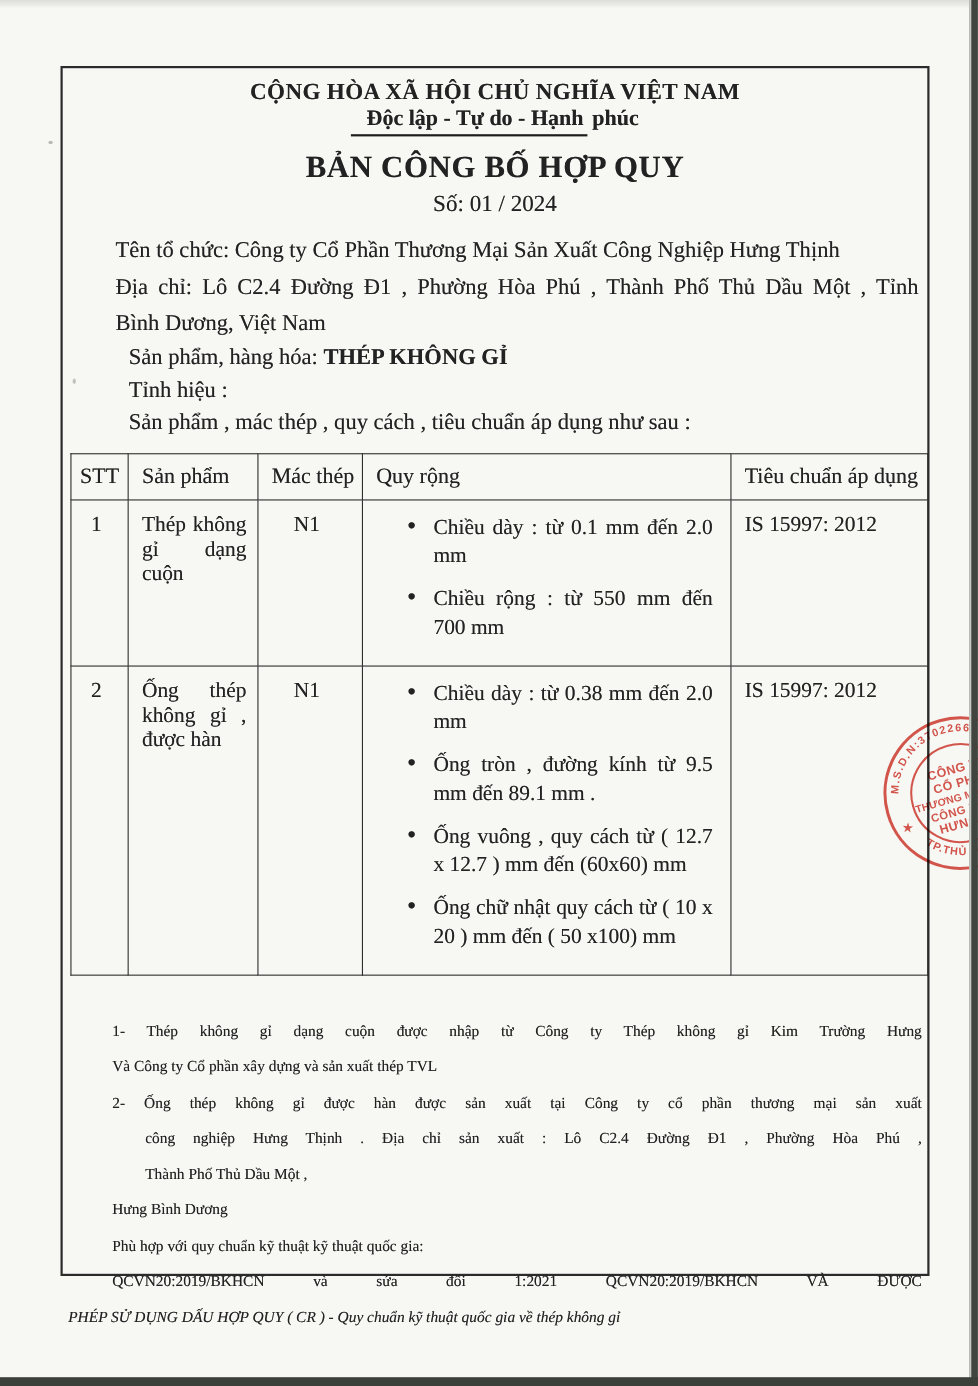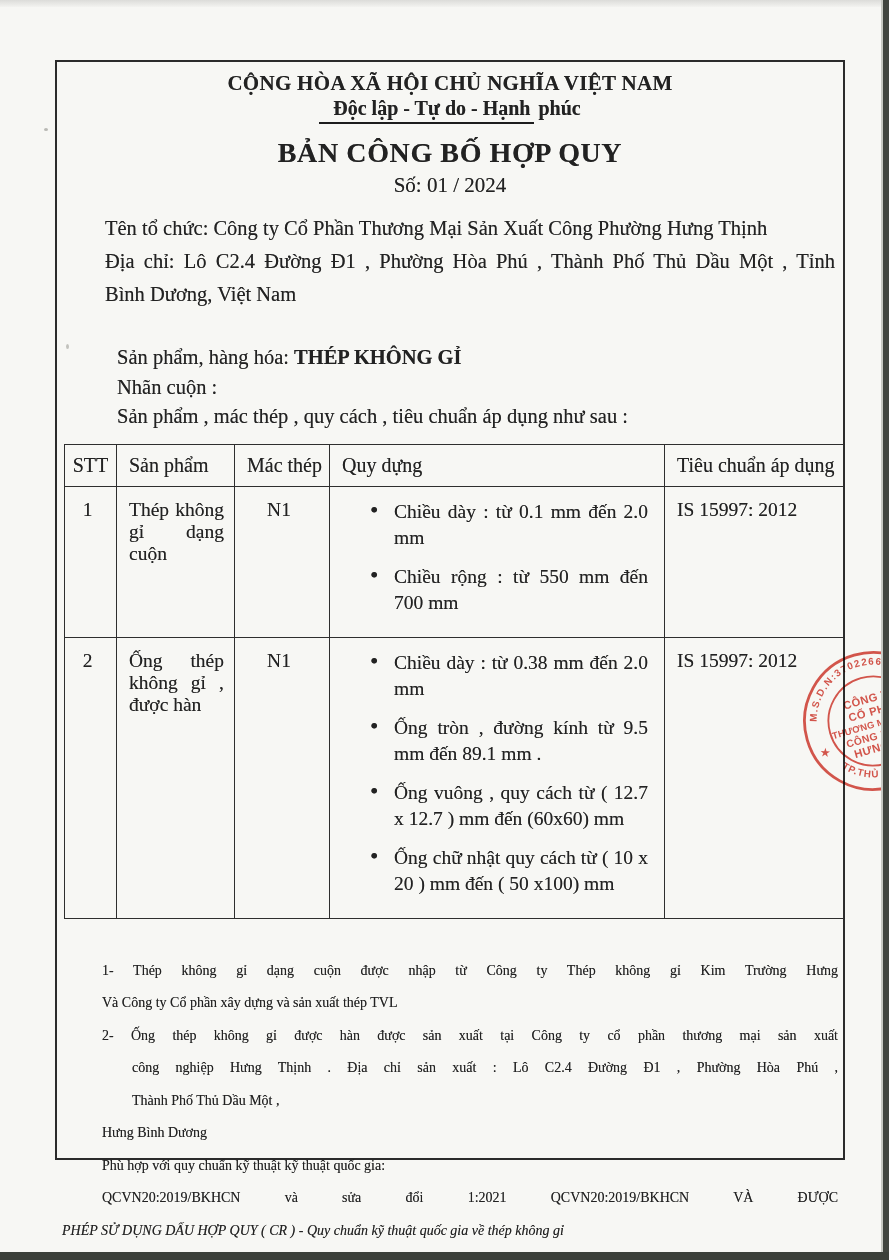--- a/index.html
+++ b/index.html
@@ -24,21 +24,21 @@
 
   .nation{margin-top:9px;text-align:center;font-size:21px;font-weight:bold;letter-spacing:.3px;}
   .motto-wrap{text-align:center;margin-top:1px;font-size:20px;font-weight:bold;}
   .motto-underlined{display:inline-block;border-bottom:2px solid #1d1d1d;padding:0 4px 2px 14px;}
   .motto-tail{display:inline-block;padding-left:4px;}
   .title{margin-top:13px;text-align:center;font-size:28px;font-weight:bold;letter-spacing:.6px;}
   .docnum{margin-top:4px;text-align:center;font-size:21px;}
 
   .info{margin:14px 8px 0 48px;font-size:20.5px;line-height:33px;}
   .just-full{text-align:justify;text-align-last:justify;}
-  .product-block{line-height:29.5px;margin-left:12px;margin-top:32px;}
+  .product-block{line-height:29.5px;margin-left:12px;}
   .product-value{font-weight:bold;}
 
   table.quy{
     border-collapse:collapse;table-layout:fixed;
     margin:12px 0 0 7px;width:779px;font-size:19.5px;
   }
   table.quy th, table.quy td{border:1.6px solid #2e2e2e;}
   table.quy th{
     height:41px;font-weight:normal;text-align:left;
     padding:0 0 0 12px;font-size:20px;vertical-align:middle;
@@ -86,44 +86,44 @@
     <div class="nation txt">CỘNG HÒA XÃ HỘI CHỦ NGHĨA VIỆT NAM</div>
 
     <div class="motto-wrap txt">
       <span class="motto-underlined">Độc lập - Tự do - Hạnh</span><span class="motto-tail">phúc</span>
     </div>
 
     <div class="title txt">BẢN CÔNG BỐ HỢP QUY</div>
     <div class="docnum txt">Số: 01 / 2024</div>
 
     <div class="info txt">
-      <div>Tên tổ chức: Công ty Cổ Phần Thương Mại Sản Xuất Công Phường Hưng Thịnh</div>
+      <div>Tên tổ chức: Công ty Cổ Phần Thương Mại Sản Xuất Công Nghiệp Hưng Thịnh</div>
       <div class="just-full">Địa chỉ: Lô C2.4 Đường Đ1 , Phường Hòa Phú , Thành Phố Thủ Dầu Một , Tỉnh</div>
       <div>Bình Dương, Việt Nam</div>
       <div class="product-block">
         <div><span>Sản phẩm, hàng hóa: </span><span class="product-value">THÉP KHÔNG GỈ</span></div>
-        <div>Nhãn cuộn :</div>
+        <div>Tỉnh hiệu :</div>
         <div>Sản phẩm , mác thép , quy cách , tiêu chuẩn áp dụng như sau :</div>
       </div>
     </div>
 
     <table class="quy txt">
       <colgroup>
         <col style="width:52px">
           <col style="width:118px">
           <col style="width:95px">
           <col style="width:335px">
           <col style="width:179px">
       </colgroup>
       <thead>
         <tr>
           <th class="c-stt">STT</th>
           <th>Sản phẩm</th>
           <th>Mác thép</th>
-          <th>Quy dựng</th>
+          <th>Quy rộng</th>
           <th>Tiêu chuẩn áp dụng</th>
         </tr>
       </thead>
       <tbody>
         <tr class="r1">
           <td class="cell-stt">1</td>
           <td class="cell-sp">Thép không gỉ dạng cuộn</td>
           <td class="cell-mt">N1</td>
           <td class="cell-qc">
             <div class="bullet">Chiều dày : từ 0.1 mm đến 2.0 mm</div>

